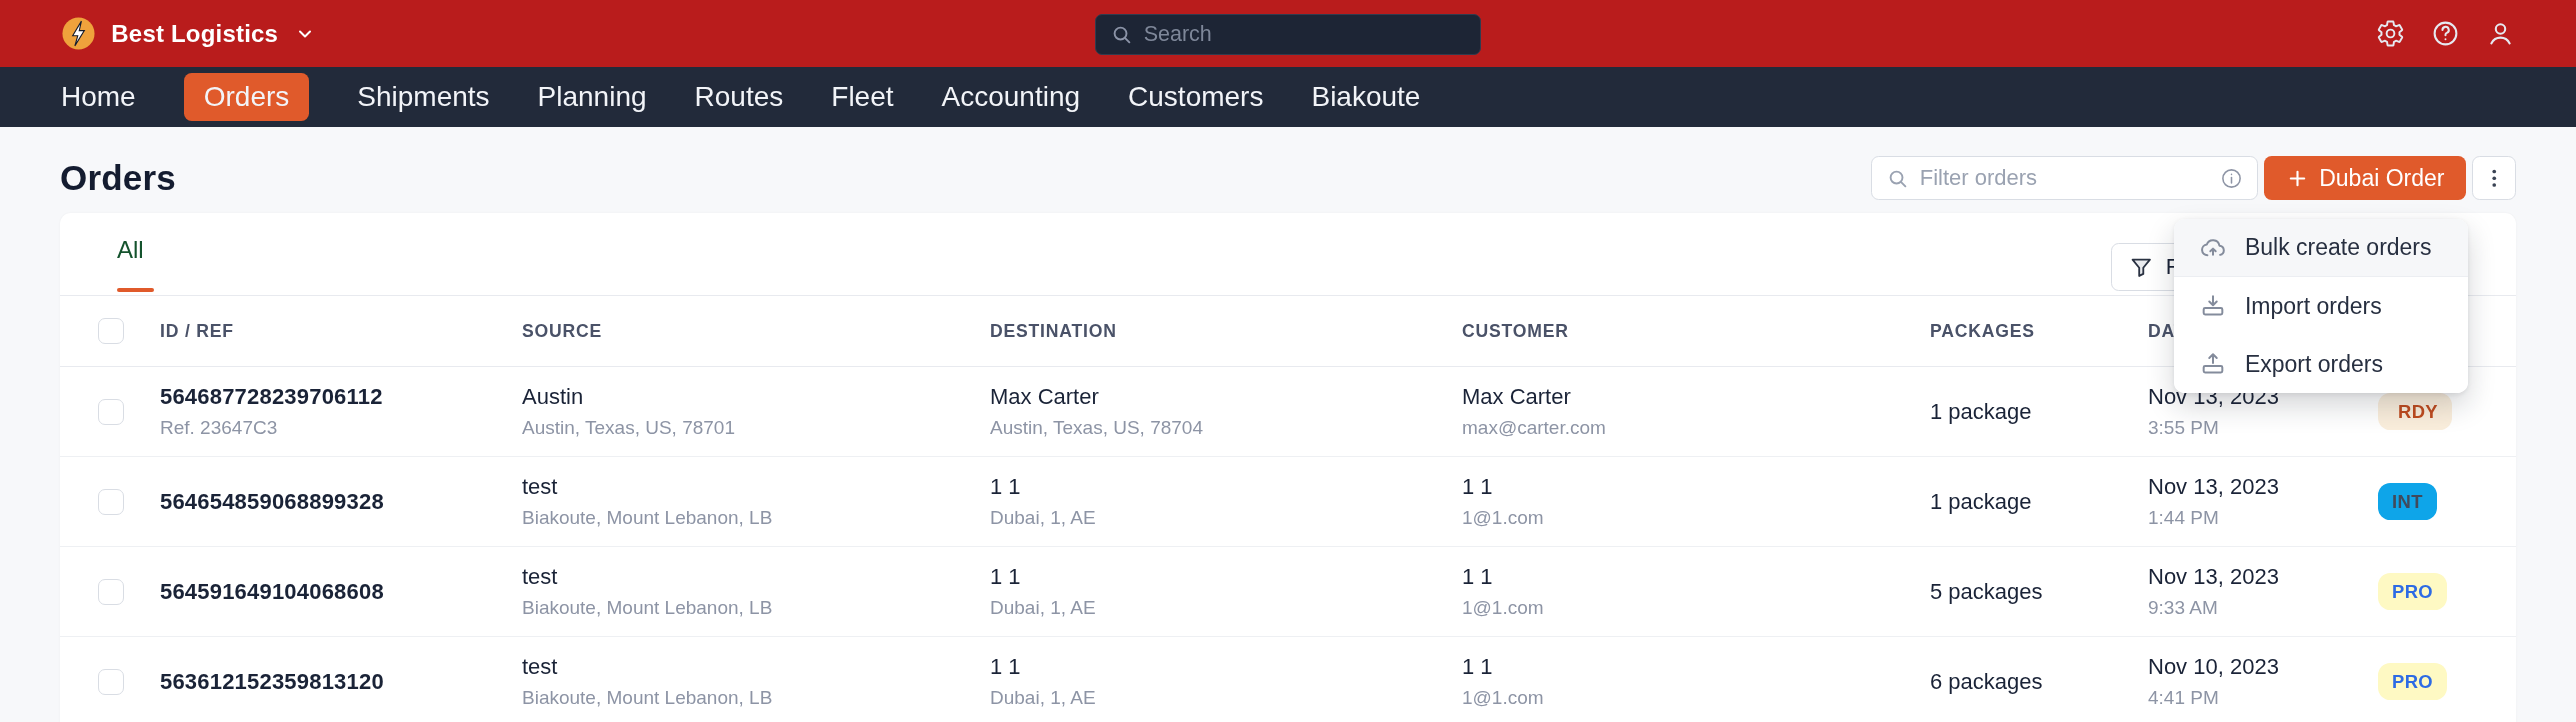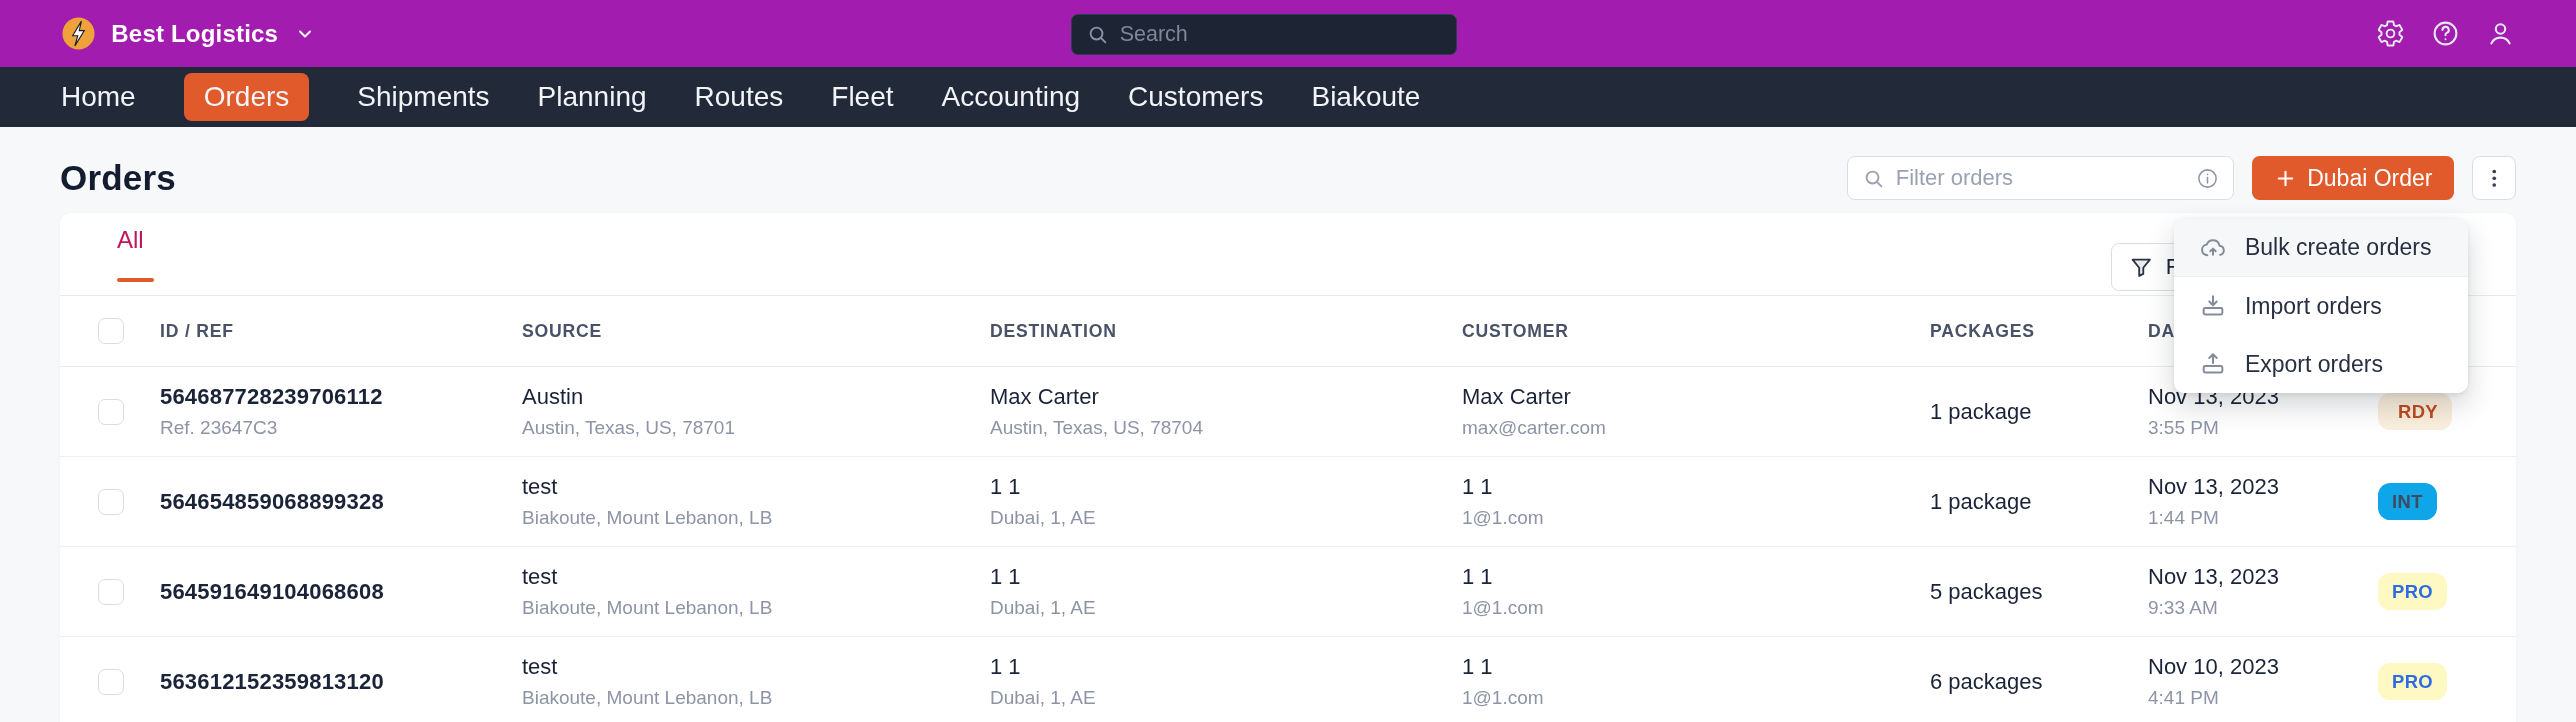--- a/index.html
+++ b/index.html
@@ -1,67 +1,67 @@
 <!DOCTYPE html>
 <html style="font-size:12.3px"><head>
 <meta charset="utf-8">
 <style>
   * { margin:0; padding:0; box-sizing:border-box; }
   html,body { width:2576px; height:722px; overflow:hidden; background:#F7F8FA;
     font-family:"Liberation Sans", sans-serif; color:#1A2337; }
 
   
-  .topbar { position:relative; height:67px; background:#a21caf; display:flex;
+  .topbar { position:relative; height:67px; background:#b91c1c; display:flex;
     align-items:center; padding:16px 61px; }
   .brand { display:flex; align-items:center; gap:15.3px; cursor:pointer; }
   .brand .logo { width:35px; height:35px; }
   .brand .brand-name { color:#FFFFFF; font-size:24px; font-weight:600; letter-spacing:0.2px; }
   .brand .chev { width:20px; height:20px; margin-left:1.5px; }
-  .topsearch { position:absolute; left:1071px; top:14px; width:386px; height:41px;
+  .topsearch { position:absolute; left:1095px; top:14px; width:386px; height:41px;
     background:#1D2535; border:0.8px solid #313B4E; border-radius:7px;
     display:flex; align-items:center; padding:0 14px; gap:10.7px; color:#8B93A7; }
   .topsearch svg { width:23px; height:23px; flex:0 0 auto; }
   .topsearch input { background:transparent; border:none; outline:none; color:#C9CFDA;
     font-size:21.5px; width:100%; font-family:inherit; }
   .topsearch input::placeholder { color:#7E8799; }
   .top-icons { margin-left:auto; display:flex; align-items:center; gap:26px; color:#E6E9F0; }
   .top-icons .ticon { width:29px; height:29px; cursor:pointer; }
 
   
   .mainnav { height:60px; background:#222A3A; display:flex; align-items:center;
     padding:0 61px; gap:48px; }
   .nav-item { color:#F2F4F8; font-size:28px; cursor:pointer; white-space:nowrap; }
   .nav-item.active { background:#E05A2B; border-radius:7.7px; padding:8.4px 20px; }
 
   
   .page-head { display:flex; align-items:center; margin:28px 60px 0 60px; height:46px; }
   .page-title { font-size:35px; font-weight:700; color:#141C30; letter-spacing:0.2px; }
-  .page-actions { margin-left:auto; display:flex; align-items:center; gap:18px; }
+  .page-actions { margin-left:auto; display:flex; align-items:center; gap:6px; }
   .filter-box { width:387px; height:44px; background:#fff; border:0.8px solid #D9DDE4;
     border-radius:7.7px; display:flex; align-items:center; padding:0 14px; gap:10.7px; color:#9AA2B1; }
   .filter-box svg.mag { width:23px; height:23px; flex:0 0 auto; }
   .filter-box input { border:none; outline:none; font-size:22px; width:100%;
     color:#313B4E; font-family:inherit; }
   .filter-box input::placeholder { color:#9AA2B1; }
   .filter-box .info { width:23px; height:23px; flex:0 0 auto; color:#8D94A5; cursor:pointer; }
   .btn-create { height:44px; background:#E05A2B; border:none; border-radius:7.7px;
     color:#fff; font-size:23px; font-weight:500; display:flex; align-items:center;
     gap:10.7px; padding:0 21.5px; cursor:pointer; font-family:inherit; }
   .btn-create svg { width:23px; height:23px; }
   .btn-kebab { width:44px; height:44px; background:#fff; border:0.8px solid #D9DDE4;
     border-radius:7.7px; display:flex; align-items:center; justify-content:center;
     color:#3A4354; cursor:pointer; }
   .btn-kebab svg { width:24.5px; height:24.5px; }
 
   
   .card { position:relative; margin:12.3px 60px 0 60px; height:509px; background:#fff;
     border-radius:10.7px 10.7px 0 0; box-shadow:0 0.8px 2.3px rgba(16,24,40,.05); }
   .tabs-row { position:relative; height:83px; border-bottom:0.8px solid #E8EAEF; }
-  .tab-all { position:absolute; left:57px; bottom:14px; height:100%; display:flex;
-    align-items:center; color:#be185d; font-size:24px; cursor:pointer; }
+  .tab-all { position:absolute; left:57px; bottom:4px; height:100%; display:flex;
+    align-items:center; color:#14532d; font-size:24px; cursor:pointer; }
   .tab-all::after { content:""; position:absolute; left:0; bottom:-0.8px; width:37px;
     height:3.8px; background:#E05A2B; border-radius:2.3px; }
   .btn-filters { position:absolute; left:2051px; top:30px; width:146px; height:48px;
     background:#fff; border:0.8px solid #D9DDE4; border-radius:7.7px; display:flex;
     align-items:center; gap:12.3px; padding:0 17px; font-size:22px; color:#1A2337;
     cursor:pointer; font-family:inherit; }
   .btn-filters svg { width:24.5px; height:24.5px; flex:0 0 auto; }
 
   .thead { display:flex; align-items:center; height:71px; border-bottom:0.8px solid #E8EAEF; }
   .th { font-size:17.6px; font-weight:700; color:#4A5268; letter-spacing:0.8px; }

